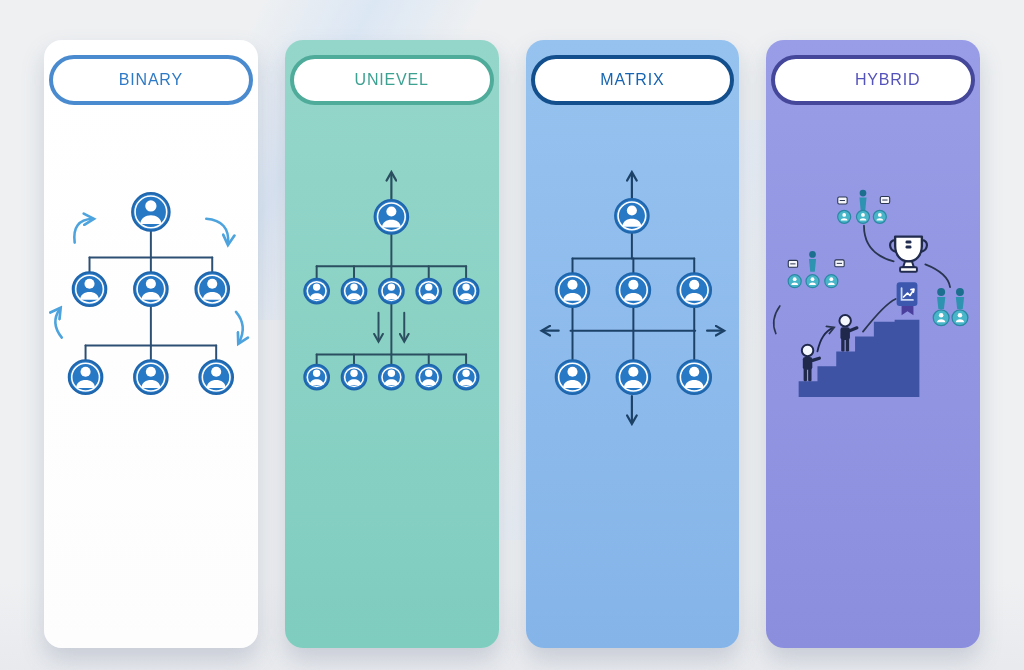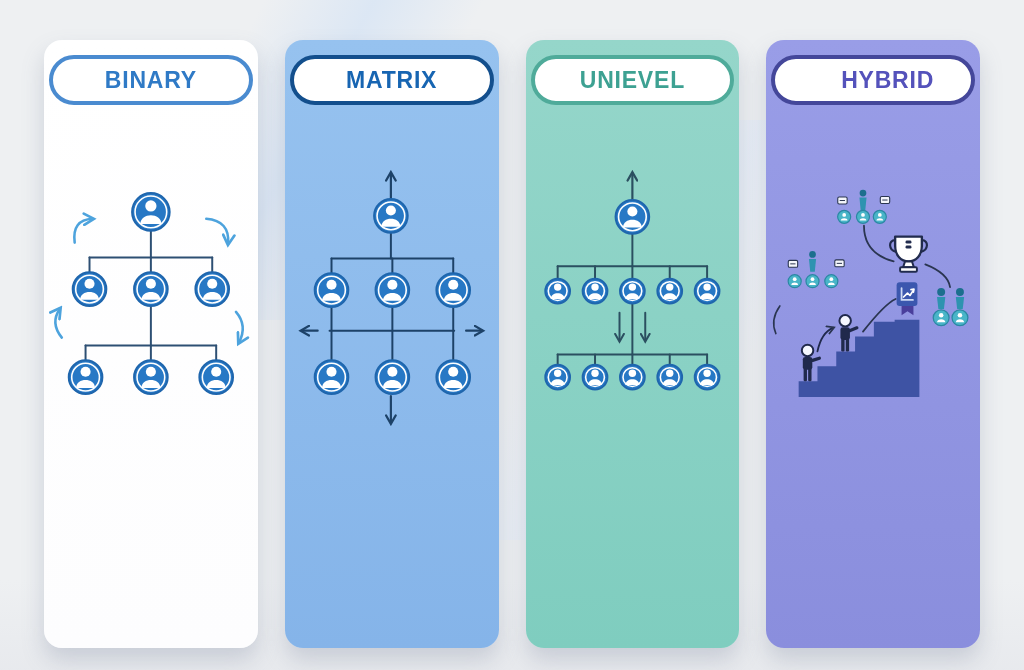--- a/index.html
+++ b/index.html
@@ -16,21 +16,21 @@
   .bg-streak.s3{left:0;bottom:0;width:1024px;height:90px;
     background:linear-gradient(180deg,rgba(233,235,238,0),rgba(231,233,237,.9));}
 
   .cards{position:absolute;left:44px;top:40px;width:936px;height:608px;
     display:flex;gap:27px;}
   .card{position:relative;flex:1;border-radius:18px;
     box-shadow:0 12px 22px rgba(104,114,142,.25);}
   .pill{position:absolute;top:15px;left:5px;right:5px;height:50px;
     background:#ffffff;border:4px solid #888;border-radius:29px;
     display:flex;align-items:center;justify-content:center;box-sizing:border-box;}
-  .pill-label{font-size:23px;font-weight:bold;letter-spacing:.8px;}
+  .pill-label{font-size:16px;font-weight:normal;letter-spacing:.8px;}
   .diagram{position:absolute;top:68px;left:0;right:0;bottom:0;}
   .diagram svg{width:100%;height:100%;display:block;}
 </style>
 </head>
 <body>
 
 <div class="bg-streak s1"></div>
 <div class="bg-streak s2"></div>
 <div class="bg-streak s3"></div>
 
@@ -96,90 +96,20 @@
           <g>
     <circle cx="174" cy="272" r="17" fill="#2778c5" stroke="#1f66ad" stroke-width="2"></circle>
     <circle cx="174" cy="272" r="14" fill="none" stroke="#ffffff" stroke-width="1.6"></circle>
     <circle cx="174" cy="266.56" r="5.1" fill="#ffffff"></circle>
     <path d="M 164.48 282.88 C 164.48 272.34 183.52 272.34 183.52 282.88 Z" fill="#ffffff"></path>
   </g>
           <path d="M31 136 Q28 113 49 112" fill="none" stroke="#4da3dd" stroke-width="2.6" stroke-linecap="round" marker-end="url(#ah-bin)"></path>
           <path d="M164 112 Q188 114 186 137" fill="none" stroke="#4da3dd" stroke-width="2.6" stroke-linecap="round" marker-end="url(#ah-bin)"></path>
           <path d="M18 232 Q6 217 16 203" fill="none" stroke="#4da3dd" stroke-width="2.6" stroke-linecap="round" marker-end="url(#ah-bin)"></path>
           <path d="M194 206 Q206 220 197 237" fill="none" stroke="#4da3dd" stroke-width="2.6" stroke-linecap="round" marker-end="url(#ah-bin)"></path>
-        </svg>
-    </div>
-  </section>
-
-  <section class="card" style="background: linear-gradient(rgb(150, 194, 239), rgb(133, 180, 233));">
-    <div class="pill" style="border-color: rgb(19, 79, 141);">
-      <span class="pill-label" style="color: rgb(23, 101, 178);">MATRIX</span>
-    </div>
-    <div class="diagram">
-      <svg id="svg-matrix" viewBox="0 0 216 540" preserveAspectRatio="xMidYMin meet">
-          <defs>
-            <marker id="ah-mat" viewBox="0 0 10 10" refX="7" refY="5" markerWidth="5.5" markerHeight="5.5" orient="auto-start-reverse">
-    <path d="M1 1 L8 5 L1 9" fill="none" stroke="#1d4268" stroke-width="1.9" stroke-linecap="round"></path>
-            </marker>
-          </defs>
-          <path d="M107 97 L107 66" stroke="#1d4268" stroke-width="2.2" stroke-linecap="round" fill="none" marker-end="url(#ah-mat)"></path>
-          <path d="M107 126 L107 152" stroke="#1d4268" stroke-width="2" stroke-linecap="round" fill="none"></path>
-          <path d="M47 152 L170 152" stroke="#1d4268" stroke-width="2" stroke-linecap="round" fill="none"></path>
-          <path d="M47 152 L47 167" stroke="#1d4268" stroke-width="2" stroke-linecap="round" fill="none"></path>
-          <path d="M108.5 152 L108.5 167" stroke="#1d4268" stroke-width="2" stroke-linecap="round" fill="none"></path>
-          <path d="M170 152 L170 167" stroke="#1d4268" stroke-width="2" stroke-linecap="round" fill="none"></path>
-          <path d="M47 201 L47 255" stroke="#1d4268" stroke-width="2" stroke-linecap="round" fill="none"></path>
-          <path d="M108.5 201 L108.5 255" stroke="#1d4268" stroke-width="2" stroke-linecap="round" fill="none"></path>
-          <path d="M170 201 L170 255" stroke="#1d4268" stroke-width="2" stroke-linecap="round" fill="none"></path>
-          <path d="M45 225 L171 225" stroke="#1d4268" stroke-width="2" stroke-linecap="round" fill="none"></path>
-          <path d="M33 225 L17 225" stroke="#1d4268" stroke-width="2.2" stroke-linecap="round" fill="none" marker-end="url(#ah-mat)"></path>
-          <path d="M183 225 L199 225" stroke="#1d4268" stroke-width="2.2" stroke-linecap="round" fill="none" marker-end="url(#ah-mat)"></path>
-          <path d="M107 291 L107 318" stroke="#1d4268" stroke-width="2.2" stroke-linecap="round" fill="none" marker-end="url(#ah-mat)"></path>
-          <g>
-    <circle cx="107" cy="109" r="17" fill="#2778c5" stroke="#1f66ad" stroke-width="2"></circle>
-    <circle cx="107" cy="109" r="14" fill="none" stroke="#ffffff" stroke-width="1.6"></circle>
-    <circle cx="107" cy="103.56" r="5.1" fill="#ffffff"></circle>
-    <path d="M 97.48 119.88 C 97.48 109.34 116.52 109.34 116.52 119.88 Z" fill="#ffffff"></path>
-  </g>
-          <g>
-    <circle cx="47" cy="184" r="17" fill="#2778c5" stroke="#1f66ad" stroke-width="2"></circle>
-    <circle cx="47" cy="184" r="14" fill="none" stroke="#ffffff" stroke-width="1.6"></circle>
-    <circle cx="47" cy="178.56" r="5.1" fill="#ffffff"></circle>
-    <path d="M 37.48 194.88 C 37.48 184.34 56.52 184.34 56.52 194.88 Z" fill="#ffffff"></path>
-  </g>
-          <g>
-    <circle cx="108.5" cy="184" r="17" fill="#2778c5" stroke="#1f66ad" stroke-width="2"></circle>
-    <circle cx="108.5" cy="184" r="14" fill="none" stroke="#ffffff" stroke-width="1.6"></circle>
-    <circle cx="108.5" cy="178.56" r="5.1" fill="#ffffff"></circle>
-    <path d="M 98.98 194.88 C 98.98 184.34 118.02 184.34 118.02 194.88 Z" fill="#ffffff"></path>
-  </g>
-          <g>
-    <circle cx="170" cy="184" r="17" fill="#2778c5" stroke="#1f66ad" stroke-width="2"></circle>
-    <circle cx="170" cy="184" r="14" fill="none" stroke="#ffffff" stroke-width="1.6"></circle>
-    <circle cx="170" cy="178.56" r="5.1" fill="#ffffff"></circle>
-    <path d="M 160.48 194.88 C 160.48 184.34 179.52 184.34 179.52 194.88 Z" fill="#ffffff"></path>
-  </g>
-          <g>
-    <circle cx="47" cy="272" r="17" fill="#2778c5" stroke="#1f66ad" stroke-width="2"></circle>
-    <circle cx="47" cy="272" r="14" fill="none" stroke="#ffffff" stroke-width="1.6"></circle>
-    <circle cx="47" cy="266.56" r="5.1" fill="#ffffff"></circle>
-    <path d="M 37.48 282.88 C 37.48 272.34 56.52 272.34 56.52 282.88 Z" fill="#ffffff"></path>
-  </g>
-          <g>
-    <circle cx="108.5" cy="272" r="17" fill="#2778c5" stroke="#1f66ad" stroke-width="2"></circle>
-    <circle cx="108.5" cy="272" r="14" fill="none" stroke="#ffffff" stroke-width="1.6"></circle>
-    <circle cx="108.5" cy="266.56" r="5.1" fill="#ffffff"></circle>
-    <path d="M 98.98 282.88 C 98.98 272.34 118.02 272.34 118.02 282.88 Z" fill="#ffffff"></path>
-  </g>
-          <g>
-    <circle cx="170" cy="272" r="17" fill="#2778c5" stroke="#1f66ad" stroke-width="2"></circle>
-    <circle cx="170" cy="272" r="14" fill="none" stroke="#ffffff" stroke-width="1.6"></circle>
-    <circle cx="170" cy="266.56" r="5.1" fill="#ffffff"></circle>
-    <path d="M 160.48 282.88 C 160.48 272.34 179.52 272.34 179.52 282.88 Z" fill="#ffffff"></path>
-  </g>
         </svg>
     </div>
   </section>
 
   <section class="card" style="background: linear-gradient(rgb(149, 214, 202), rgb(127, 205, 191));">
     <div class="pill" style="border-color: rgb(79, 171, 154);">
       <span class="pill-label" style="color: rgb(61, 161, 146);">UNIEVEL</span>
     </div>
     <div class="diagram">
       <svg id="svg-unilevel" viewBox="0 0 216 540" preserveAspectRatio="xMidYMin meet">
@@ -268,20 +198,90 @@
           <g>
     <circle cx="183" cy="272" r="12.5" fill="#2778c5" stroke="#1f66ad" stroke-width="2"></circle>
     <circle cx="183" cy="272" r="9.5" fill="none" stroke="#ffffff" stroke-width="1.6"></circle>
     <circle cx="183" cy="268" r="3.75" fill="#ffffff"></circle>
     <path d="M 176 280 C 176 272.25 190 272.25 190 280 Z" fill="#ffffff"></path>
   </g>
         </svg>
     </div>
   </section>
 
+  <section class="card" style="background: linear-gradient(rgb(150, 194, 239), rgb(133, 180, 233));">
+    <div class="pill" style="border-color: rgb(19, 79, 141);">
+      <span class="pill-label" style="color: rgb(23, 101, 178);">MATRIX</span>
+    </div>
+    <div class="diagram">
+      <svg id="svg-matrix" viewBox="0 0 216 540" preserveAspectRatio="xMidYMin meet">
+          <defs>
+            <marker id="ah-mat" viewBox="0 0 10 10" refX="7" refY="5" markerWidth="5.5" markerHeight="5.5" orient="auto-start-reverse">
+    <path d="M1 1 L8 5 L1 9" fill="none" stroke="#1d4268" stroke-width="1.9" stroke-linecap="round"></path>
+            </marker>
+          </defs>
+          <path d="M107 97 L107 66" stroke="#1d4268" stroke-width="2.2" stroke-linecap="round" fill="none" marker-end="url(#ah-mat)"></path>
+          <path d="M107 126 L107 152" stroke="#1d4268" stroke-width="2" stroke-linecap="round" fill="none"></path>
+          <path d="M47 152 L170 152" stroke="#1d4268" stroke-width="2" stroke-linecap="round" fill="none"></path>
+          <path d="M47 152 L47 167" stroke="#1d4268" stroke-width="2" stroke-linecap="round" fill="none"></path>
+          <path d="M108.5 152 L108.5 167" stroke="#1d4268" stroke-width="2" stroke-linecap="round" fill="none"></path>
+          <path d="M170 152 L170 167" stroke="#1d4268" stroke-width="2" stroke-linecap="round" fill="none"></path>
+          <path d="M47 201 L47 255" stroke="#1d4268" stroke-width="2" stroke-linecap="round" fill="none"></path>
+          <path d="M108.5 201 L108.5 255" stroke="#1d4268" stroke-width="2" stroke-linecap="round" fill="none"></path>
+          <path d="M170 201 L170 255" stroke="#1d4268" stroke-width="2" stroke-linecap="round" fill="none"></path>
+          <path d="M45 225 L171 225" stroke="#1d4268" stroke-width="2" stroke-linecap="round" fill="none"></path>
+          <path d="M33 225 L17 225" stroke="#1d4268" stroke-width="2.2" stroke-linecap="round" fill="none" marker-end="url(#ah-mat)"></path>
+          <path d="M183 225 L199 225" stroke="#1d4268" stroke-width="2.2" stroke-linecap="round" fill="none" marker-end="url(#ah-mat)"></path>
+          <path d="M107 291 L107 318" stroke="#1d4268" stroke-width="2.2" stroke-linecap="round" fill="none" marker-end="url(#ah-mat)"></path>
+          <g>
+    <circle cx="107" cy="109" r="17" fill="#2778c5" stroke="#1f66ad" stroke-width="2"></circle>
+    <circle cx="107" cy="109" r="14" fill="none" stroke="#ffffff" stroke-width="1.6"></circle>
+    <circle cx="107" cy="103.56" r="5.1" fill="#ffffff"></circle>
+    <path d="M 97.48 119.88 C 97.48 109.34 116.52 109.34 116.52 119.88 Z" fill="#ffffff"></path>
+  </g>
+          <g>
+    <circle cx="47" cy="184" r="17" fill="#2778c5" stroke="#1f66ad" stroke-width="2"></circle>
+    <circle cx="47" cy="184" r="14" fill="none" stroke="#ffffff" stroke-width="1.6"></circle>
+    <circle cx="47" cy="178.56" r="5.1" fill="#ffffff"></circle>
+    <path d="M 37.48 194.88 C 37.48 184.34 56.52 184.34 56.52 194.88 Z" fill="#ffffff"></path>
+  </g>
+          <g>
+    <circle cx="108.5" cy="184" r="17" fill="#2778c5" stroke="#1f66ad" stroke-width="2"></circle>
+    <circle cx="108.5" cy="184" r="14" fill="none" stroke="#ffffff" stroke-width="1.6"></circle>
+    <circle cx="108.5" cy="178.56" r="5.1" fill="#ffffff"></circle>
+    <path d="M 98.98 194.88 C 98.98 184.34 118.02 184.34 118.02 194.88 Z" fill="#ffffff"></path>
+  </g>
+          <g>
+    <circle cx="170" cy="184" r="17" fill="#2778c5" stroke="#1f66ad" stroke-width="2"></circle>
+    <circle cx="170" cy="184" r="14" fill="none" stroke="#ffffff" stroke-width="1.6"></circle>
+    <circle cx="170" cy="178.56" r="5.1" fill="#ffffff"></circle>
+    <path d="M 160.48 194.88 C 160.48 184.34 179.52 184.34 179.52 194.88 Z" fill="#ffffff"></path>
+  </g>
+          <g>
+    <circle cx="47" cy="272" r="17" fill="#2778c5" stroke="#1f66ad" stroke-width="2"></circle>
+    <circle cx="47" cy="272" r="14" fill="none" stroke="#ffffff" stroke-width="1.6"></circle>
+    <circle cx="47" cy="266.56" r="5.1" fill="#ffffff"></circle>
+    <path d="M 37.48 282.88 C 37.48 272.34 56.52 272.34 56.52 282.88 Z" fill="#ffffff"></path>
+  </g>
+          <g>
+    <circle cx="108.5" cy="272" r="17" fill="#2778c5" stroke="#1f66ad" stroke-width="2"></circle>
+    <circle cx="108.5" cy="272" r="14" fill="none" stroke="#ffffff" stroke-width="1.6"></circle>
+    <circle cx="108.5" cy="266.56" r="5.1" fill="#ffffff"></circle>
+    <path d="M 98.98 282.88 C 98.98 272.34 118.02 272.34 118.02 282.88 Z" fill="#ffffff"></path>
+  </g>
+          <g>
+    <circle cx="170" cy="272" r="17" fill="#2778c5" stroke="#1f66ad" stroke-width="2"></circle>
+    <circle cx="170" cy="272" r="14" fill="none" stroke="#ffffff" stroke-width="1.6"></circle>
+    <circle cx="170" cy="266.56" r="5.1" fill="#ffffff"></circle>
+    <path d="M 160.48 282.88 C 160.48 272.34 179.52 272.34 179.52 282.88 Z" fill="#ffffff"></path>
+  </g>
+        </svg>
+    </div>
+  </section>
+
   <section class="card" style="background: linear-gradient(rgb(153, 157, 231), rgb(138, 142, 221));">
     <div class="pill" style="border-color: rgb(68, 71, 154);">
       <span class="pill-label" style="color: rgb(84, 82, 187); margin-left: 29px;">HYBRID</span>
     </div>
     <div class="diagram">
       <svg viewBox="0 0 216 540" preserveAspectRatio="xMidYMin meet">
         <defs>
           <marker id="ah-hyb" viewBox="0 0 10 10" refX="7" refY="5" markerWidth="5.5" markerHeight="5.5" orient="auto-start-reverse">
             <path d="M1 1 L8 5 L1 9" fill="none" stroke="#2a3550" stroke-width="1.8" stroke-linecap="round"></path>
           </marker>

